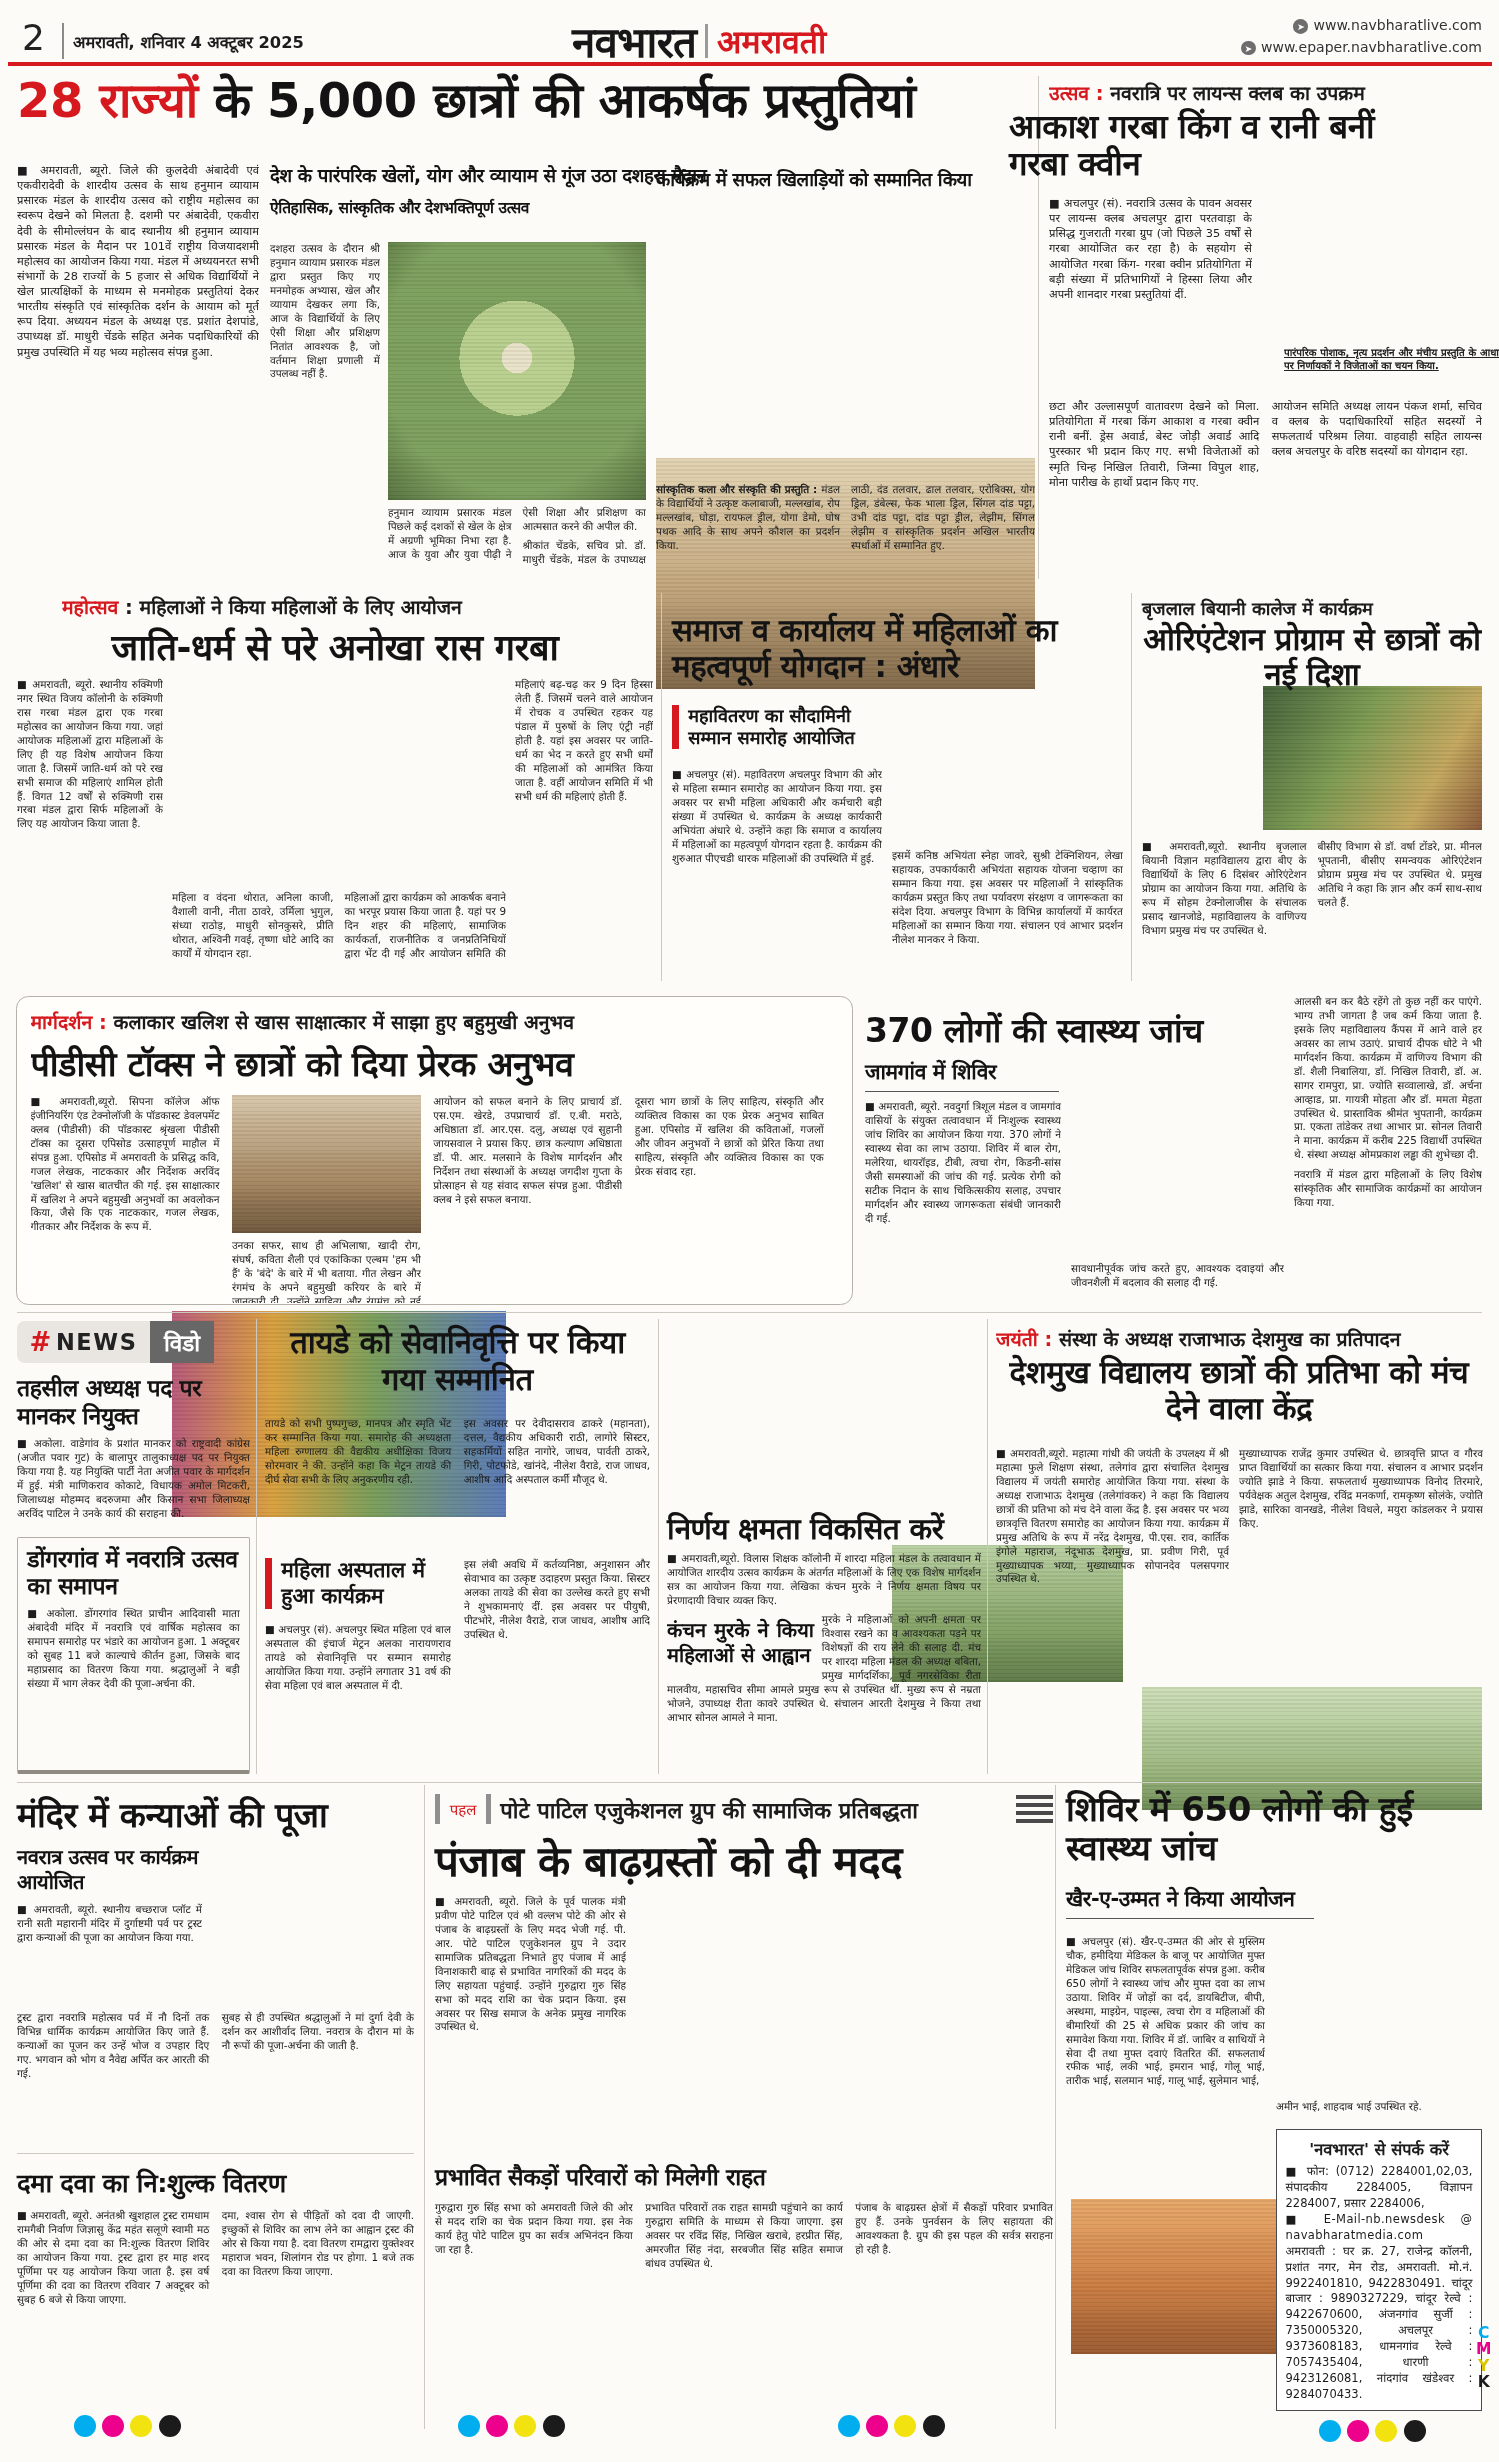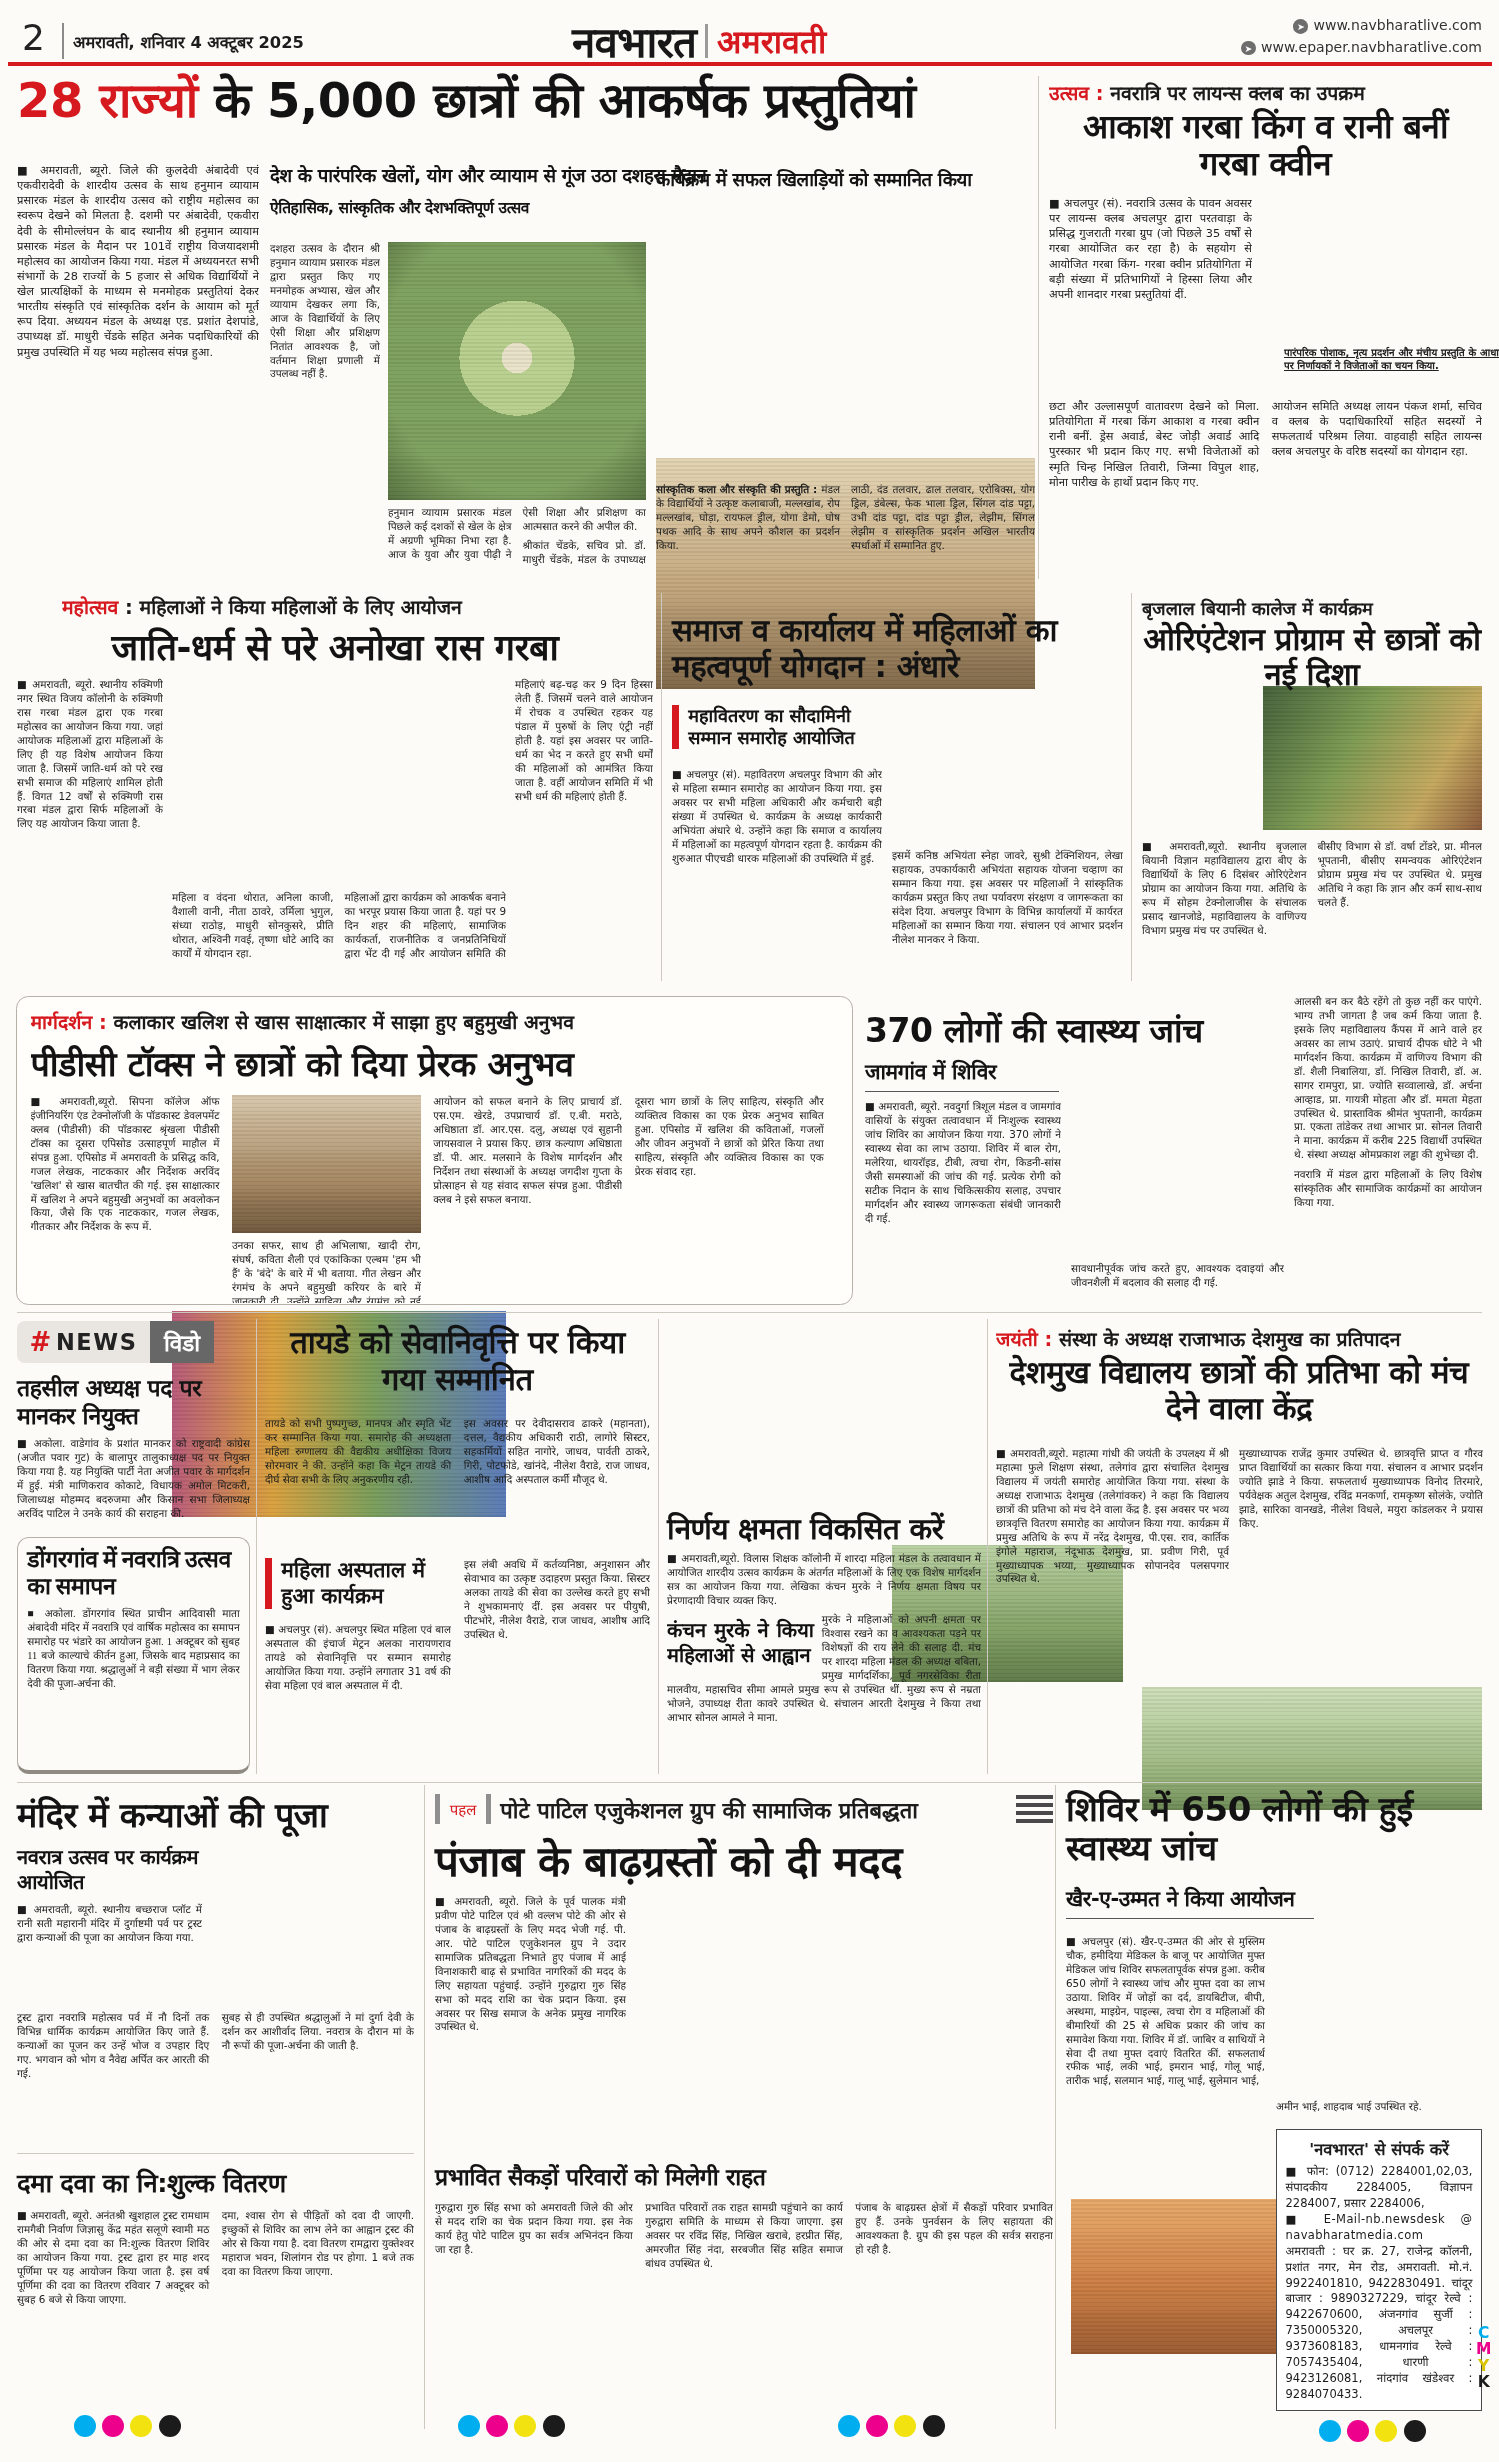--- a/index.html
+++ b/index.html
@@ -39,21 +39,21 @@
   .dots span{width:22px;height:22px;border-radius:50%;display:block;}
   .d-c{background:#00aeef;} .d-m{background:#ec008c;} .d-y{background:#f2e20f;} .d-k{background:#1b1b1b;}
   .pull{float:left;width:147px;font-size:20px;font-weight:800;line-height:1.25;color:#101010;
         padding:4.7px 7.8px 4.7px 0;}
   .eqicon{display:flex;flex-direction:column;gap:3.9px;width:37px;}
   .eqicon i{height:3.9px;background:#4a4a4a;display:block;}
   .gbar{width:5.4px;height:29.5px;background:#8f8f8f;display:inline-block;}
   .cmykv{display:flex;flex-direction:column;font-size:15.5px;font-weight:800;line-height:16.3px;align-items:center;}
   .globe{display:inline-flex;width:14.7px;height:14.7px;border-radius:50%;background:#6d6d6d;color:#fff;
          align-items:center;justify-content:center;font-size:9.3px;margin-right:5.4px;}
-  .boxed{border:1.6px solid #b3aea6;border-bottom:4.7px solid #8f8a82;border-radius:12px;padding:7.8px 9.3px;font-family:Liberation Serif, serif;}
+  .boxed{border:1.6px solid #b3aea6;border-bottom:4.7px solid #8f8a82;border-radius:2px;padding:7.8px 9.3px;}
   .contact{border:1.6px solid #4a4a4a;background:#fff;padding:7.8px 8.5px;}
   .contact .t{text-align:center;font-weight:800;font-size:16.3px;margin-bottom:4.7px;}
   .contact .ln{font-size:11.5px;line-height:1.38;text-align:justify;}
 </style>
 </head>
 <body>
 
 <div class="page">
 
   <div class="abs" style="left:22px;top:17px;font-size:36px;font-weight:400;color:#222;">2</div>
@@ -101,21 +101,21 @@
     <p><span class="b">सांस्कृतिक कला और संस्कृति की प्रस्तुति : </span><span>मंडल के विद्यार्थियों ने उत्कृष्ट कलाबाजी, मल्लखांब, रोप मल्लखांब, घोड़ा, रायफल ड्रील, योगा डेमो, घोष पथक आदि के साथ अपने कौशल का प्रदर्शन किया.</span></p>
     <p>लाठी, दंड तलवार, ढाल तलवार, एरोबिक्स, योग ड्रिल, डंबेल्स, फेक भाला ड्रिल, सिंगल दांड पट्टा, उभी दांड पट्टा, दांड पट्टा ड्रील, लेझीम, सिंगल लेझीम व सांस्कृतिक प्रदर्शन अखिल भारतीय स्पर्धाओं में सम्मानित हुए.</p>
 
   </div>
 
   <div class="vr" style="left:1038px;top:76px;height:503px;"></div>
 
   <div class="abs kick" style="left:1049px;top:79px;width:433px;">
     <span class="red">उत्सव :</span><span style="font-weight:700;"> नवरात्रि पर लायन्स क्लब का उपक्रम</span>
   </div>
-  <div class="abs hl" style="left:1049px;top:109px;width:433px;font-size:33px;line-height:1.12;text-align:center;">आकाश गरबा किंग व रानी बनीं गरबा क्वीन</div>
+  <div class="abs hl" style="left:1009px;top:109px;width:433px;font-size:33px;line-height:1.12;">आकाश गरबा किंग व रानी बनीं गरबा क्वीन</div>
   <div class="abs body j" style="left:1049px;top:196px;width:203px;height:196px;">■ अचलपुर (सं). नवरात्रि उत्सव के पावन अवसर पर लायन्स क्लब अचलपुर द्वारा परतवाड़ा के प्रसिद्ध गुजराती गरबा ग्रुप (जो पिछले 35 वर्षों से गरबा आयोजित कर रहा है) के सहयोग से आयोजित गरबा किंग- गरबा क्वीन प्रतियोगिता में बड़ी संख्या में प्रतिभागियों ने हिस्सा लिया और अपनी शानदार गरबा प्रस्तुतियां दीं.</div>
   <div class="abs photo ph-garba" style="left:1263px;top:197px;width:219px;height:144px;"></div>
   <div class="abs cap" style="left:1284px;top:346px;width:219px;height:43px;text-decoration:underline;">पारंपरिक पोशाक, नृत्य प्रदर्शन और मंचीय प्रस्तुति के आधार पर निर्णायकों ने विजेताओं का चयन किया.</div>
   <div class="abs body j cols2" style="left:1049px;top:399px;width:433px;height:178px;">
     <p>छटा और उल्लासपूर्ण वातावरण देखने को मिला. प्रतियोगिता में गरबा किंग आकाश व गरबा क्वीन रानी बनीं. ड्रेस अवार्ड, बेस्ट जोड़ी अवार्ड आदि पुरस्कार भी प्रदान किए गए. सभी विजेताओं को स्मृति चिन्ह निखिल तिवारी, जिन्मा विपुल शाह, मोना पारीख के हाथों प्रदान किए गए.</p>
     <p>आयोजन समिति अध्यक्ष लायन पंकज शर्मा, सचिव व क्लब के पदाधिकारियों सहित सदस्यों ने सफलतार्थ परिश्रम लिया. वाहवाही सहित लायन्स क्लब अचलपुर के वरिष्ठ सदस्यों का योगदान रहा.</p>
   </div>
 
   <div class="abs hl" style="left:17px;top:622px;width:636px;font-size:36px;text-align:center;white-space:nowrap;">जाति-धर्म से परे अनोखा रास गरबा</div>
   <div class="abs kick" style="left:62px;top:593px;width:590px;">

